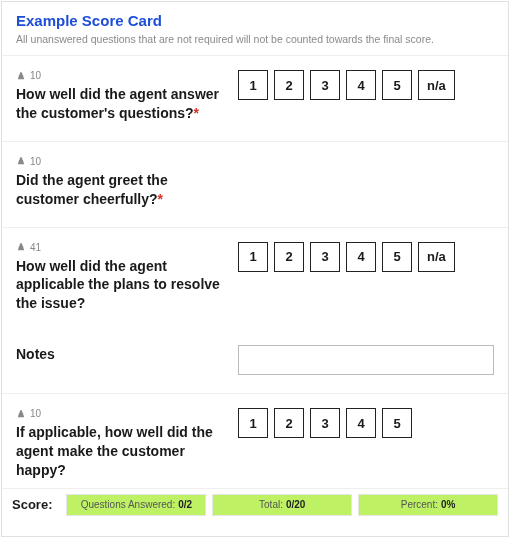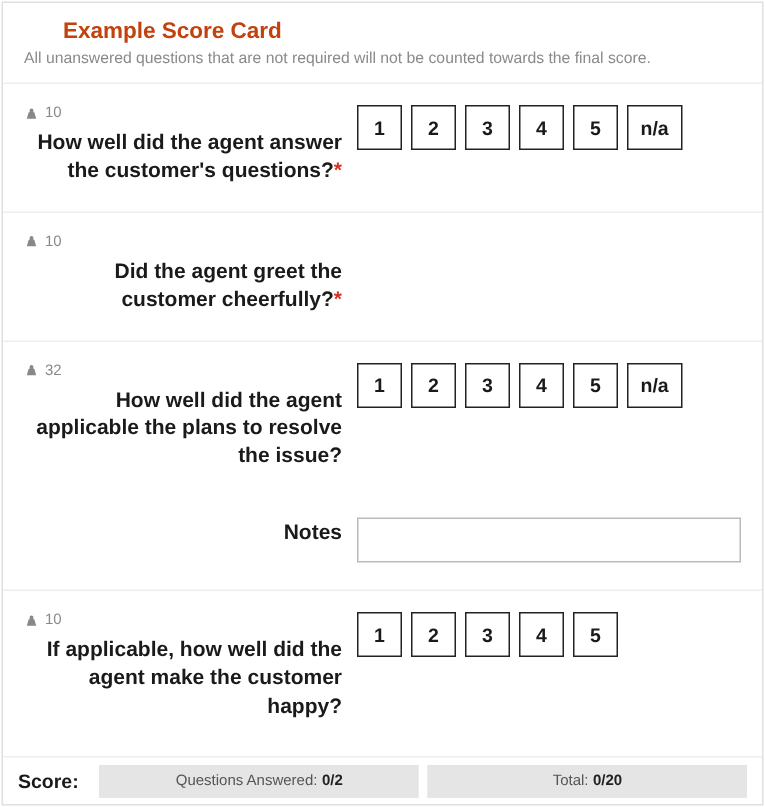--- a/index.html
+++ b/index.html
@@ -16,39 +16,37 @@
     height: 536px;
     margin: 1px;
     position: relative;
   }
   .header {
     padding: 10px 14px 10px 14px;
   }
   .title {
     font-size: 15px;
     font-weight: 700;
-    color: #c2410c;
+    color: #1d4ed8;
     margin-bottom: 4px;
-    margin-left: 26px;
   }
   .subtitle {
     font-size: 10.5px;
     color: #8a8a8a;
   }
   .qrow {
     border-top: 1px solid #eee;
     padding: 14px 14px 18px 14px;
     display: flex;
     align-items: flex-start;
   }
   .qrow:first-of-type { margin-top: 6px; }
   .qleft {
     width: 222px;
     padding-right: 10px;
-    text-align: right;
   }
   .weight {
     display: flex;
     align-items: center;
     gap: 4px;
     color: #888;
     font-size: 10px;
     margin-bottom: 4px;
   }
   .weight svg { width: 10px; height: 10px; fill: #888; }
@@ -80,21 +78,21 @@
     background: #fff;
   }
   .notes-input {
     border: 1px solid #bbb;
     height: 30px;
     flex: 1;
     background: #fff;
   }
   .footer {
     position: absolute;
-    bottom: 0;
+    bottom: 16px;
     left: 0;
     right: 0;
     border-top: 1px solid #eee;
     display: flex;
     align-items: center;
     height: 32px;
     padding: 0 10px;
     gap: 6px;
     text-align: center;
   }
@@ -106,21 +104,21 @@
   }
   .stat {
     border: 1px solid #e5e5e5;
     flex: 1;
     height: 22px;
     display: flex;
     align-items: center;
     justify-content: center;
     font-size: 10px;
     color: #555;
-    background: #e5e5e5;
+    background: #bef264;
     gap: 3px;
   }
   .stat b { color: #222; font-weight: 700; }
   .no-border-top { border-top: none; }
 </style>
 </head>
 <body>
 
 <div class="card">
 
@@ -164,21 +162,21 @@
       </div>
     </div>
   </div>
 
   <div class="qrow">
     <div class="qleft">
       <div class="weight">
         <svg viewBox="0 0 16 16">
             <path d="M3 13h10l-2-7H5zM6 6V4a2 2 0 114 0v2"></path>
           </svg>
-        <span>32</span>
+        <span>41</span>
       </div>
       <div class="qtext">
         <span>How well did the agent applicable the plans to resolve the issue?</span>
       </div>
     </div>
     <div class="qright">
       <div class="opt">1</div>
       <div class="opt">2</div>
       <div class="opt">3</div>
       <div class="opt">4</div>
@@ -220,15 +218,19 @@
   <div class="footer">
     <div class="score-label">Score:</div>
     <div class="stat">
       <span>Questions Answered:</span>
       <b>0/2</b>
     </div>
     <div class="stat">
       <span>Total:</span>
       <b>0/20</b>
     </div>
+    <div class="stat">
+      <span>Percent:</span>
+      <b>0%</b>
+    </div>
   </div>
 
 </div>
 
 </body></html>

